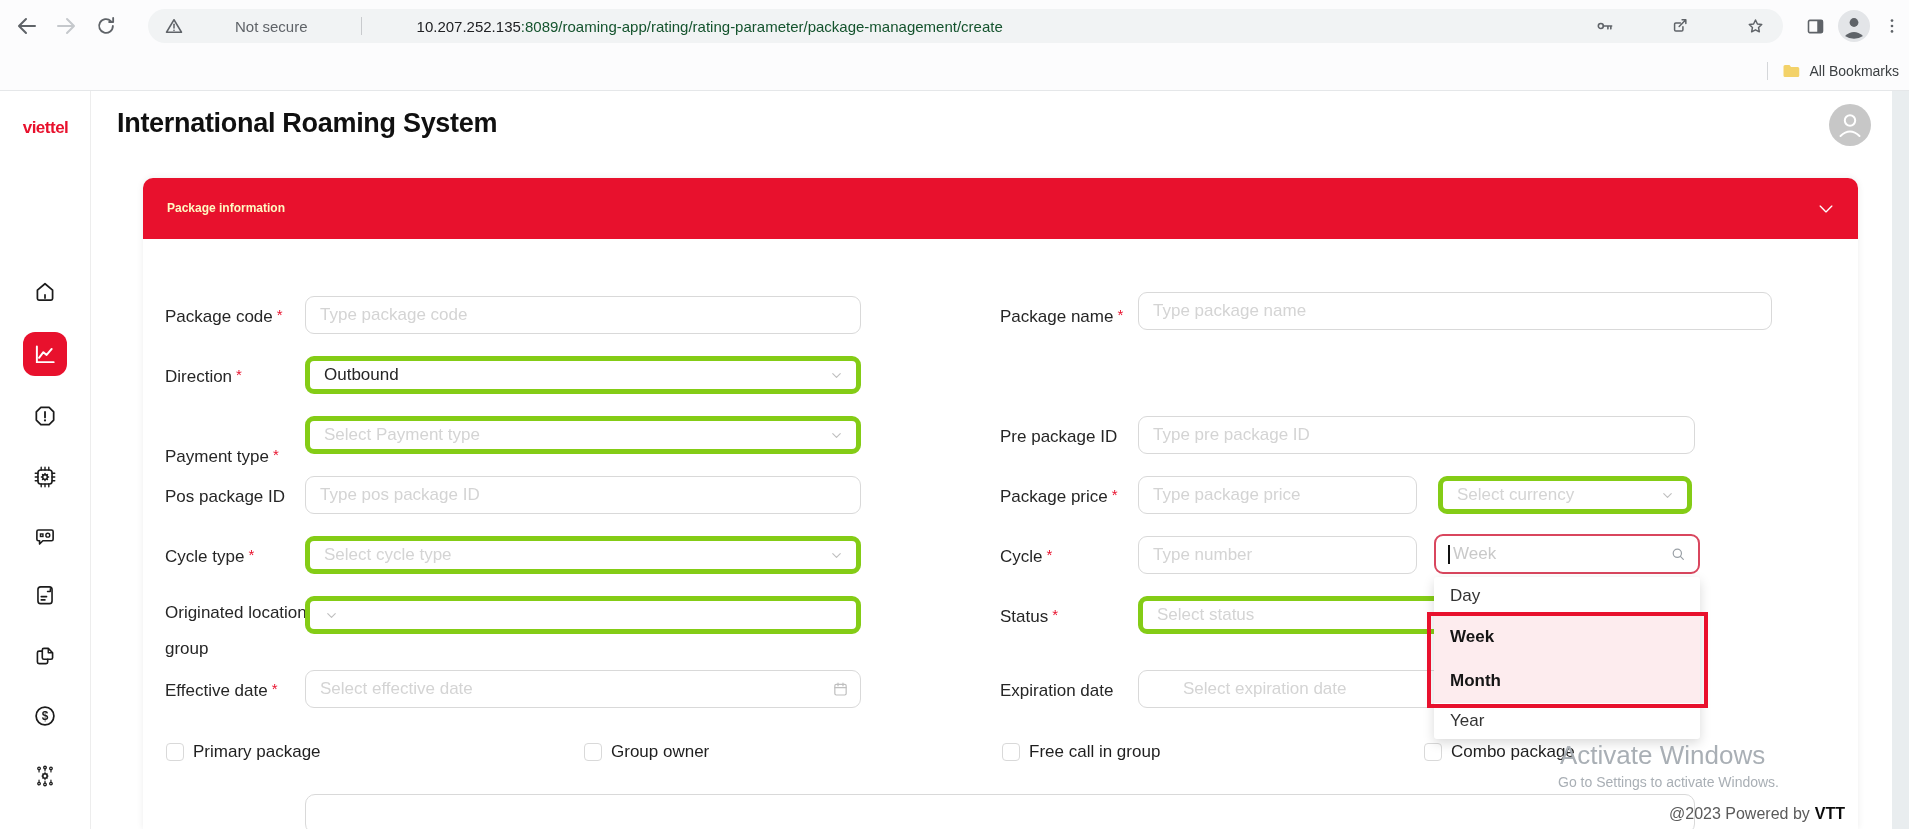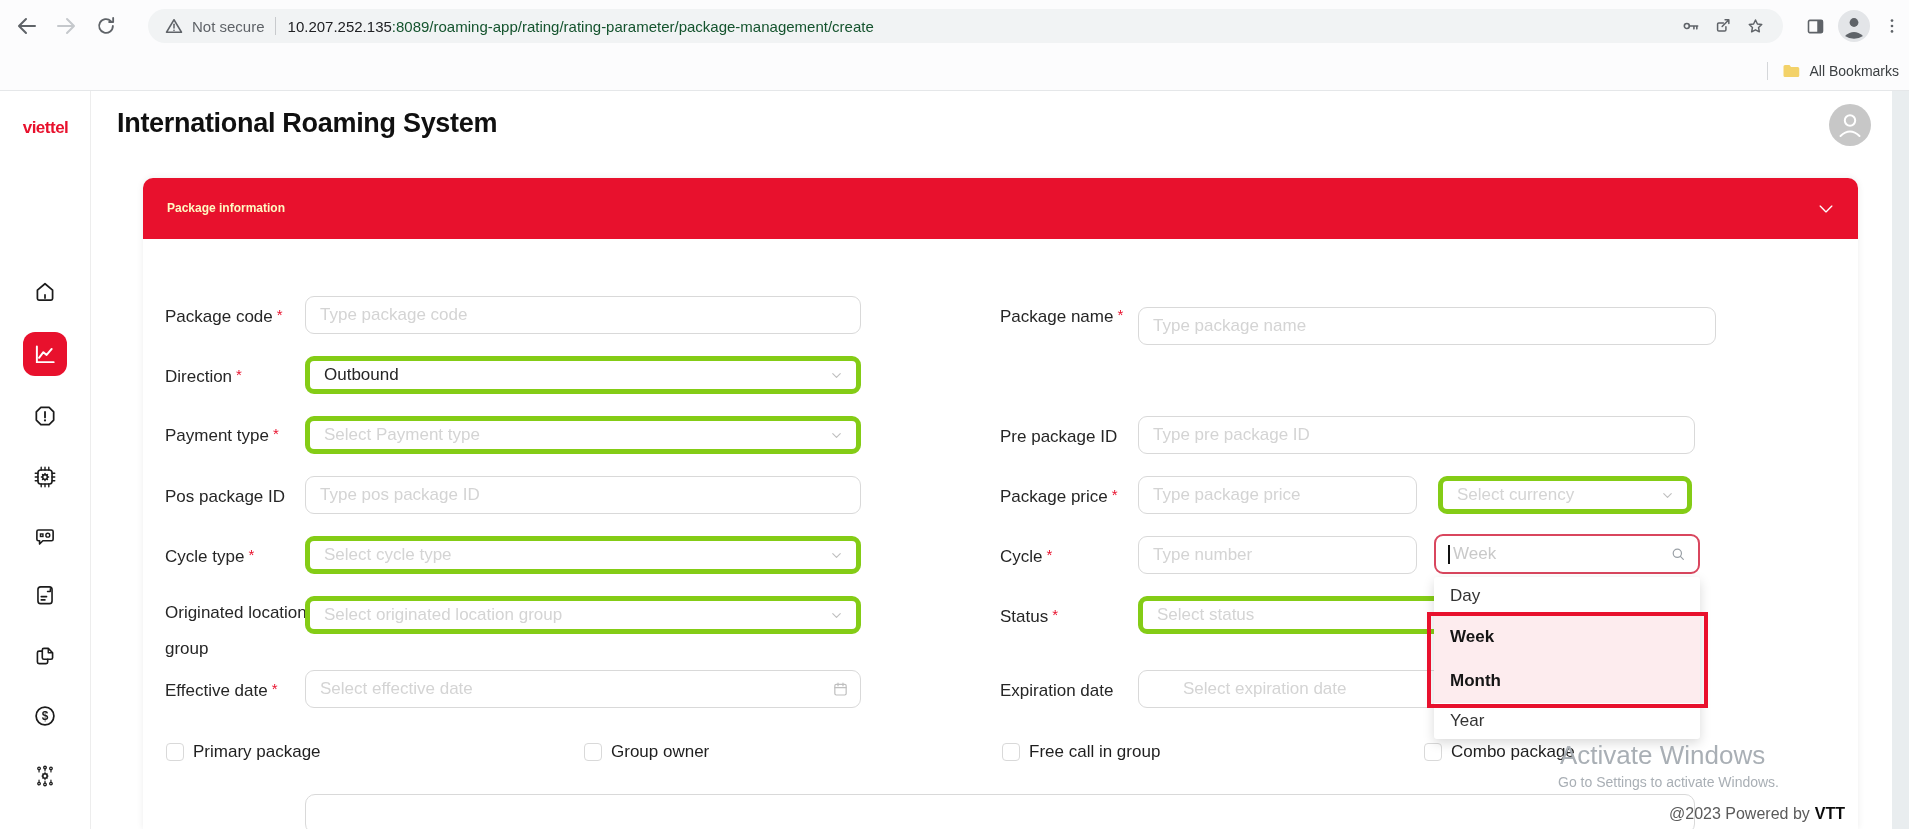--- a/index.html
+++ b/index.html
@@ -3,21 +3,21 @@
 <meta charset="utf-8">
 <style>
   * { box-sizing: border-box; }
   html,body { margin:0; padding:0; }
   body { font-family:"Liberation Sans","DejaVu Sans",sans-serif; background:#fff; }
   .screen { position:relative; width:1909px; height:829px; background:#fff; overflow:hidden; }
 
   
   .toolbar { position:absolute; left:0; top:0; width:1909px; height:52px; background:#fcfcfd; }
   .navbtn { position:absolute; top:8px; width:36px; height:36px; display:flex; align-items:center; justify-content:center; border-radius:50%; }
-  .addr { position:absolute; left:148px; top:9px; width:1635px; height:34px; background:#f1f3f4; border-radius:17px; display:flex; align-items:center; padding:0 12px 0 16px; }
+  .addr { position:absolute; left:148px; top:9px; width:1635px; height:34px; background:#f1f3f4; border-radius:17px; display:flex; align-items:center; padding:0 12px 0 16px;gap:43px; }
   .addr .sec { font-size:15px; color:#5f6368; margin:0 10px 0 8px; white-space:nowrap; }
   .addr .vsep { width:1px; height:18px; background:#c8cacd; margin-right:12px; }
   .addr .url { font-size:15px; white-space:nowrap; overflow:hidden; flex:1; }
   .addr .url .host { color:#202124; }
   .addr .url .rest { color:#14532d; }
   .pillicon { width:32px; height:32px; display:flex; align-items:center; justify-content:center; }
   .bmbar { position:absolute; left:0; top:52px; width:1909px; height:39px; background:#fcfcfd; border-bottom:1px solid #e5e7e9; }
   .bmgroup { position:absolute; right:10px; top:0; height:38px; display:flex; align-items:center; gap:10px; }
   .bmsep { width:1px; height:18px; background:#d5d7da; margin-right:4px; }
   .bmlabel { font-size:14px; color:#3c4043; }
@@ -246,60 +246,59 @@
   <input class="txt" style="left: 305px; top: 296px; width: 556px;" placeholder="Type package code">
 
   <span class="lab" style="left:165px; top:356px"><span>Direction</span><span class="req">*</span></span>
   <div class="sel" style="left:305px; top:356px; width:556px">
     <span class="val">Outbound</span>
     <svg width="15" height="15" viewBox="0 0 24 24">
         <path d="M6 9l6 6 6-6" fill="none" stroke="#bfbfbf" stroke-width="1.8" stroke-linecap="round" stroke-linejoin="round"></path>
       </svg>
   </div>
 
-  <span class="lab" style="left:165px; top:415px"><span>Payment type</span><span class="req">*</span></span>
+  <span class="lab" style="left:165px; top:436px"><span>Payment type</span><span class="req">*</span></span>
   <div class="sel" style="left:305px; top:416px; width:556px">
     <span class="ph">Select Payment type</span>
     <svg width="15" height="15" viewBox="0 0 24 24">
         <path d="M6 9l6 6 6-6" fill="none" stroke="#bfbfbf" stroke-width="1.8" stroke-linecap="round" stroke-linejoin="round"></path>
       </svg>
   </div>
 
   <span class="lab" style="left:165px; top:476px"><span>Pos package ID</span><span class="req"></span></span>
   <input class="txt" style="left: 305px; top: 476px; width: 556px;" placeholder="Type pos package ID">
 
   <span class="lab" style="left:165px; top:536px"><span>Cycle type</span><span class="req">*</span></span>
   <div class="sel" style="left:305px; top:536px; width:556px">
     <span class="ph">Select cycle type</span>
     <svg width="15" height="15" viewBox="0 0 24 24">
         <path d="M6 9l6 6 6-6" fill="none" stroke="#bfbfbf" stroke-width="1.8" stroke-linecap="round" stroke-linejoin="round"></path>
       </svg>
   </div>
 
   <span class="lab two" style="left:165px; top:594px"><span>Originated location group</span><span class="req"></span></span>
   <div class="sel" style="left:305px; top:596px; width:556px">
-    <span class="ph">Select originated location group</span>
     <svg width="15" height="15" viewBox="0 0 24 24">
         <path d="M6 9l6 6 6-6" fill="none" stroke="#bfbfbf" stroke-width="1.8" stroke-linecap="round" stroke-linejoin="round"></path>
       </svg>
   </div>
 
   <span class="lab" style="left:165px; top:670px"><span>Effective date</span><span class="req">*</span></span>
   <div style="position:absolute; left:305px; top:670px; width:556px; height:38px">
     <input class="txt" style="left: 0px; top: 0px; width: 556px;" placeholder="Select effective date">
     <span class="icr">
       <svg width="17" height="17" viewBox="0 0 24 24">
           <rect x="4" y="5.5" width="16" height="15" rx="2" fill="none" stroke="#bfbfbf" stroke-width="1.7"></rect>
           <path d="M8.5 3.5v4M15.5 3.5v4M4 10h16" stroke="#bfbfbf" stroke-width="1.7" stroke-linecap="round"></path>
         </svg>
     </span>
   </div>
 
   <span class="lab" style="left:1000px; top:296px"><span>Package name</span><span class="req">*</span></span>
-  <input class="txt" style="left: 1138px; top: 307px; width: 578px;" placeholder="Type package name">
+  <input class="txt" style="left: 1138px; top: 292px; width: 634px;" placeholder="Type package name">
 
   <span class="lab" style="left:1000px; top:416px"><span>Pre package ID</span><span class="req"></span></span>
   <input class="txt" style="left: 1138px; top: 416px; width: 557px;" placeholder="Type pre package ID">
 
   <span class="lab" style="left:1000px; top:476px"><span>Package price</span><span class="req">*</span></span>
   <input class="txt" style="left: 1138px; top: 476px; width: 279px;" placeholder="Type package price">
   <div class="sel" style="left:1438px; top:476px; width:254px">
     <span class="ph">Select currency</span>
     <svg width="15" height="15" viewBox="0 0 24 24">
         <path d="M6 9l6 6 6-6" fill="none" stroke="#bfbfbf" stroke-width="1.8" stroke-linecap="round" stroke-linejoin="round"></path>

